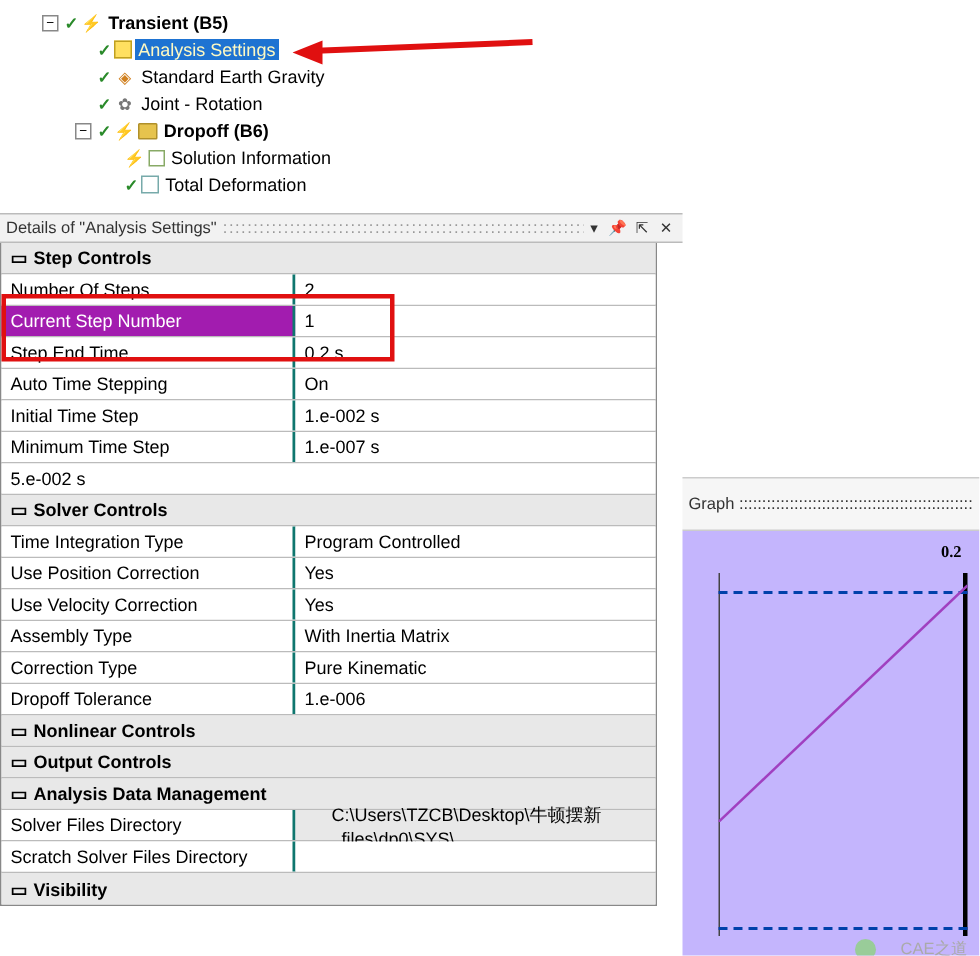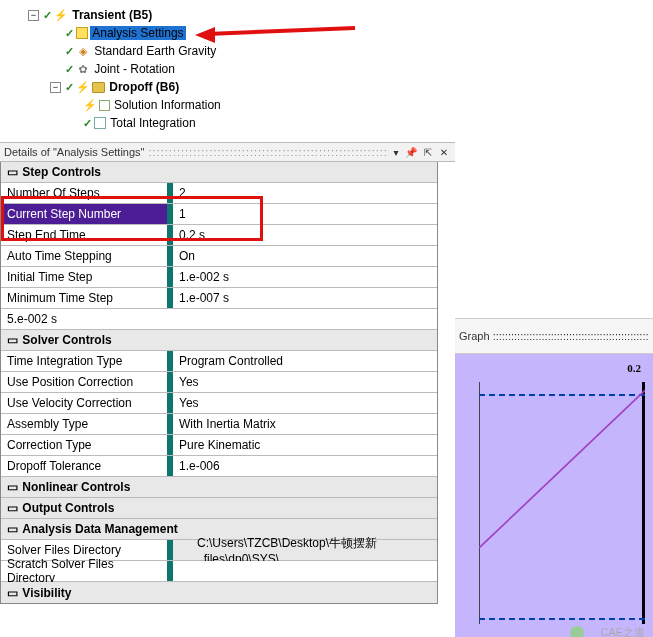--- a/index.html
+++ b/index.html
@@ -10,41 +10,41 @@
 .exp { width: 11px; height: 11px; border: 1px solid #888; display: flex; align-items: center; justify-content: center; font-size: 9px; line-height: 1; background: #fff; cursor: pointer; margin-right: 2px; }
 .exp-empty { width: 11px; height: 11px; margin-right: 2px; }
 .ck { color: #2a8a2a; font-weight: bold; font-size: 11px; }
 .ico { width: 14px; height: 14px; display: inline-flex; align-items: center; justify-content: center; font-size: 11px; }
 .ico-bolt { color: #d4a000; }
 .ico-folder { background: #e6c34d; border: 1px solid #b0902a; width: 13px; height: 11px; border-radius: 1px; }
 .ico-chart { background: linear-gradient(#fff,#fff); border: 1px solid #7aa; width: 12px; height: 12px; position: relative; }
 .ico-gear { color: #777; }
 .ico-grav { color: #d08020; }
 .tree-label { padding: 0 2px; }
-.tree-label.sel { background: #1e73d2; color: #000000; }
+.tree-label.sel { background: #1e73d2; color: #fef9c3; }
 .tree-label.bold { font-weight: bold; }
 .ind1 { padding-left: 22px; }
 .ind2 { padding-left: 40px; }
 
 .arrow { position: absolute; left: 195px; top: 22px; width: 170px; height: 30px; pointer-events: none; }
 
 .panel-title { display: flex; align-items: center; background: #f2f2f2; border-top: 1px solid #bbb; border-bottom: 1px solid #bbb; height: 20px; padding: 0 4px; font-size: 11px; color: #333; }
 .panel-title .dots { color: #999; letter-spacing: 1px; overflow: hidden; white-space: nowrap; }
 .panel-title .flex { flex: 1; }
 .panel-buttons { display: flex; gap: 2px; align-items: center; }
 .pbtn { width: 14px; height: 14px; display: flex; align-items: center; justify-content: center; font-size: 10px; color: #333; cursor: pointer; }
 
 .grid { border: 1px solid #888; border-top: none; width: 438px; }
 .grid-row { display: flex; border-bottom: 1px solid #bbb; height: 21px; align-items: stretch; }
 .grid-row:last-child { border-bottom: none; }
-.grid-cell-l { width: 172px; border-right: 6px solid #0f766e; padding: 3px 6px; background: #fff; display: flex; align-items: center; }
+.grid-cell-l { width: 196px; border-right: 2px solid #0f766e; padding: 3px 6px; background: #fff; display: flex; align-items: center; }
 .grid-cell-r { flex: 1; padding: 3px 6px; background: #fff; display: flex; align-items: center; }
 .grid-group { background: #e8e8e8 !important; font-weight: bold; }
 .grid-row.group .grid-cell-l { width: 100%; border-right: none; }
-.grid-row.sel .grid-cell-l { background: #4c1d95; color: #fff; }
+.grid-row.sel .grid-cell-l { background: #a21caf; color: #fff; }
 .grid-row .grid-cell-r.path { background: #e8e8e8; padding-left: 24px; }
 
 .redbox { position: absolute; border: 3px solid #e01010; pointer-events: none; }
 
 .graph-panel { position: absolute; right: 0; top: 318px; width: 198px; }
 .graph-title { display: flex; align-items: center; height: 36px; font-size: 11px; color: #333; padding: 0 4px; background: #f6f6f6; border-top: 1px solid #ccc; border-bottom: 1px solid #ccc; }
 .graph-body { position: relative; height: 290px; background: #c4b5fd; font-family: Liberation Serif, serif; }
 .axis-v { position: absolute; left: 24px; top: 28px; bottom: 20px; width: 1px; background: #444; }
 .toplbl { position: absolute; top: 8px; right: 12px; font-size: 11px; font-weight: bold; }
 .botlbl { position: absolute; bottom: -4px; right: 12px; font-size: 11px; font-weight: bold; }
@@ -91,21 +91,21 @@
   <div class="tree-row ind2">
     <span class="exp-empty"></span>
     <span class="ico ico-bolt">⚡</span>
     <span class="ico" style="border:1px solid #8a6;width:11px;height:11px;background:#fff;"></span>
     <span class="tree-label">Solution Information</span>
   </div>
   <div class="tree-row ind2">
     <span class="exp-empty"></span>
     <span class="ck">✓</span>
     <span class="ico ico-chart"></span>
-    <span class="tree-label">Total Integration</span>
+    <span class="tree-label">Total Deformation</span>
   </div>
 </div>
 
 <svg class="arrow" viewBox="0 0 170 30">
   <line x1="160" y1="6" x2="12" y2="12" stroke="#e01010" stroke-width="4"></line>
   <polygon points="0,13 20,5 20,21" fill="#e01010"></polygon>
 </svg>
 
 <div class="panel-title" style="width:455px;">
   <span>Details of "Analysis Settings"</span>

